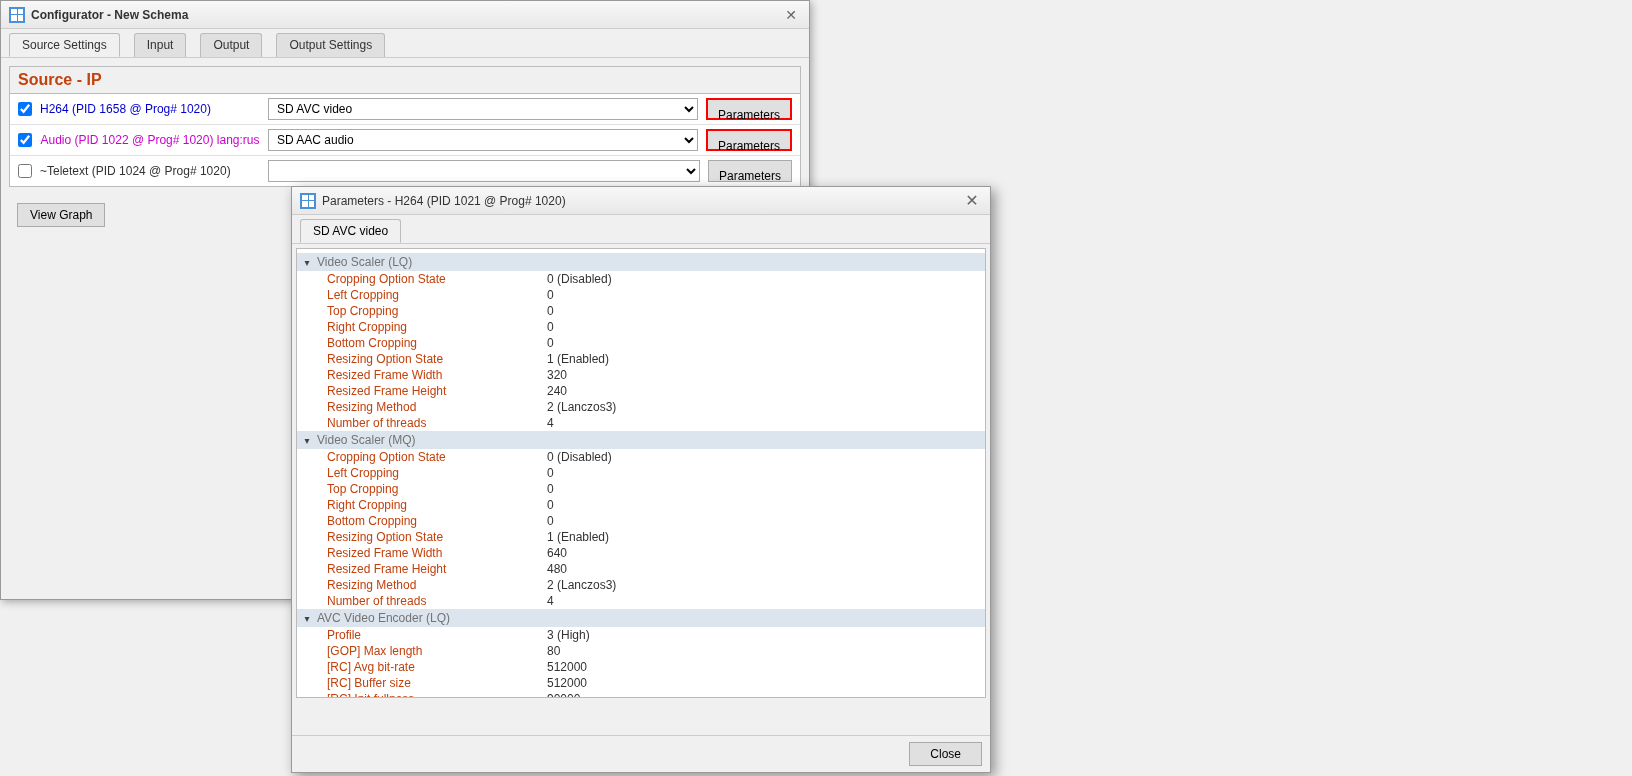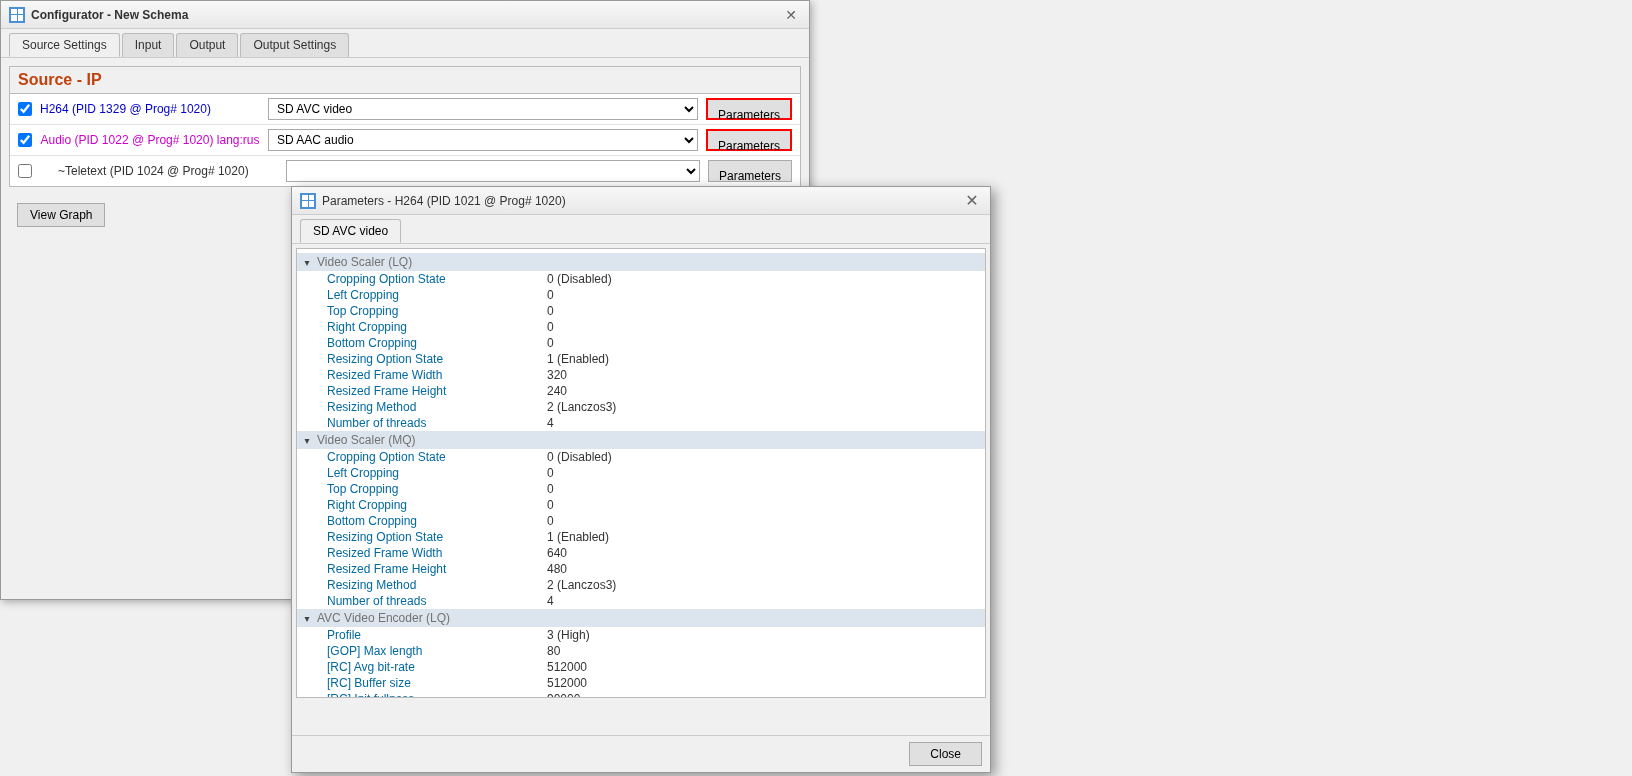--- a/index.html
+++ b/index.html
@@ -61,21 +61,21 @@
       color: #666;
       display: flex; align-items: center; justify-content: center;
     }
 
     
     .tab-bar {
       display: flex;
       background: #f0f0f0;
       padding: 4px 8px 0;
       border-bottom: 1px solid #ccc;
-      gap: 2px;
+      gap: 14px;
     }
 
     .tab {
       padding: 4px 12px;
       background: #e0e0e0;
       border: 1px solid #bbb;
       border-bottom: none;
       cursor: pointer;
       font-size: 12px;
       color: #333;
@@ -124,21 +124,21 @@
     }
 
     .source-label {
       min-width: 220px;
       font-size: 12px;
       color: #333;
     }
 
     .source-label.video { color: #0000cc; }
     .source-label.audio { color: #cc00cc; text-align: center; }
-    .source-label.teletext { color: #333; margin-left: 18px; }
+    .source-label.teletext { color: #333; }
 
     .source-dropdown {
       flex: 1;
       height: 22px;
       border: 1px solid #aaa;
       background: white;
       font-size: 12px;
       padding: 0 4px;
     }
 
@@ -280,21 +280,21 @@
       color: #737373;
     }
 
     .tree-item {
       display: flex;
       padding: 1px 4px 1px 30px;
     }
 
     .tree-item-key {
       min-width: 220px;
-      color: #0369a1;
+      color: #c2410c;
     }
 
     .tree-item-value {
       color: #333;
     }
 
     .dialog-footer {
       padding: 6px 8px;
       display: flex;
       justify-content: flex-end;
@@ -346,21 +346,21 @@
     <div class="tab">Output</div>
     <div class="tab">Output Settings</div>
   </div>
 
   <div class="content-area">
     <div class="source-group">
       <div class="source-group-title">Source - IP</div>
 
       <div class="source-row">
         <input type="checkbox" class="source-checkbox" checked="" style="">
-        <span class="source-label video">H264 (PID 1329 @ Prog# 1020)</span>
+        <span class="source-label video">H264 (PID 1658 @ Prog# 1020)</span>
         <select class="source-dropdown">
           <option>SD AVC video</option>
         </select>
         <button class="params-btn highlighted">Parameters</button>
       </div>
 
       <div class="source-row">
         <input type="checkbox" class="source-checkbox" checked="" style="">
         <span class="source-label audio">Audio (PID 1022 @ Prog# 1020) lang:rus</span>
         <select class="source-dropdown">

